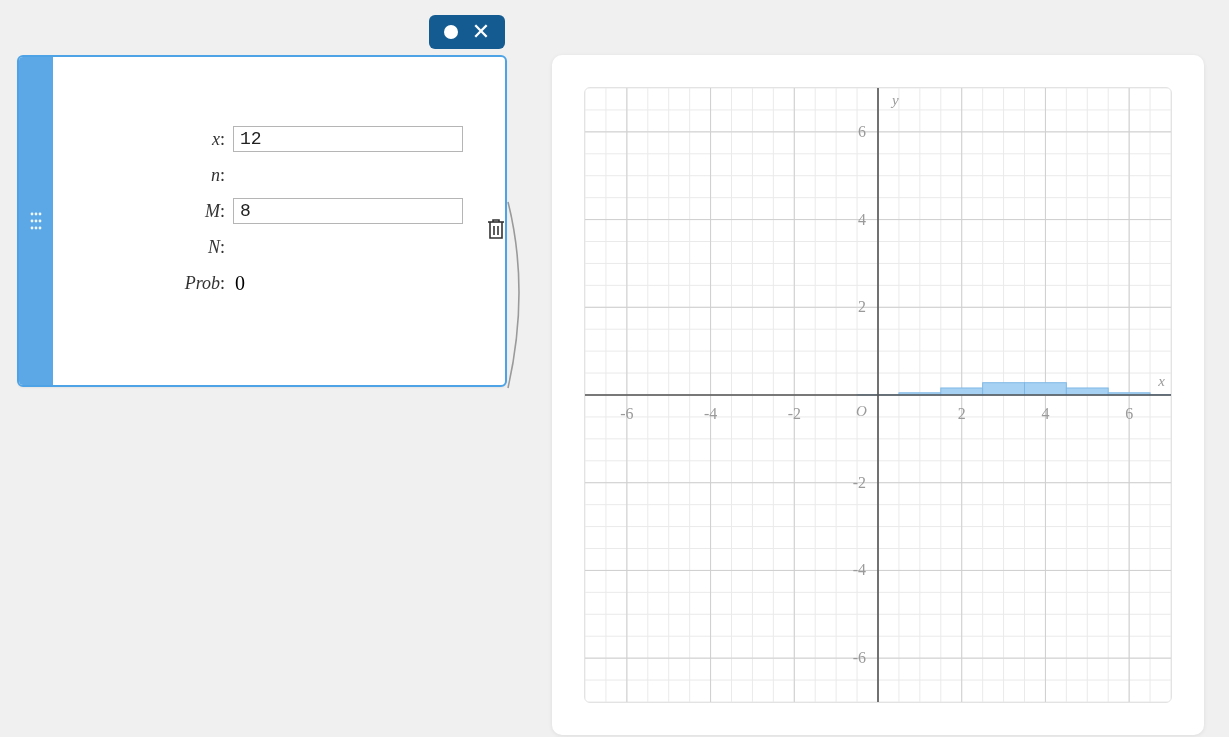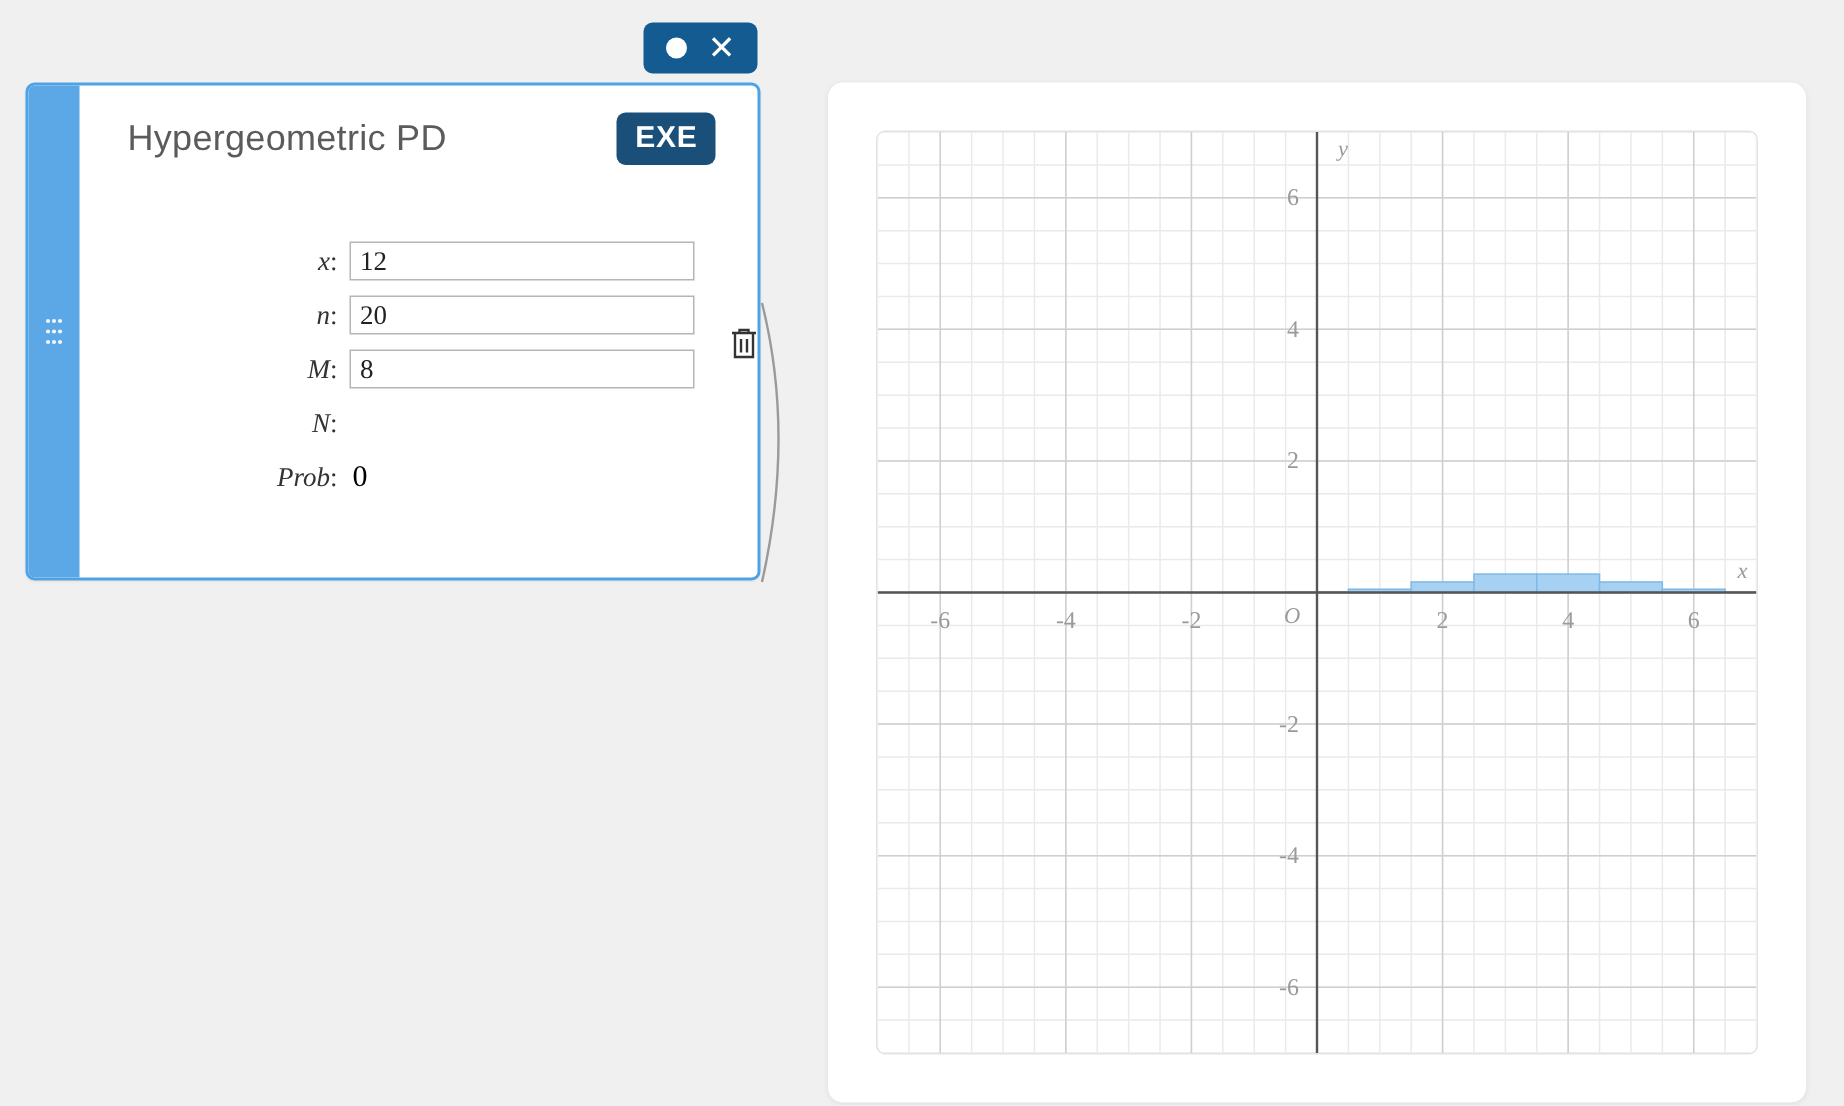--- a/index.html
+++ b/index.html
@@ -105,21 +105,21 @@
     font-style: italic;
     font-family: Georgia, "Times New Roman", serif;
   }
   .field-row label .colon { font-style: normal; }
   .field-row input {
     width: 230px;
     height: 26px;
     border: 1px solid #b5b5b5;
     font-size: 18px;
     padding: 0 6px;
-    font-family: Liberation Serif, serif;
+    font-family: Liberation Mono, monospace;
     color: #222;
     background: #fff;
   }
   .field-row .output {
     font-size: 20px;
     font-family: Georgia, serif;
     padding-left: 2px;
   }
   .trash {
     position: absolute;
@@ -182,32 +182,27 @@
         <circle cx="2" cy="9" r="1.4"></circle>
           <circle cx="6" cy="9" r="1.4"></circle>
           <circle cx="10" cy="9" r="1.4"></circle>
         <circle cx="2" cy="16" r="1.4"></circle>
           <circle cx="6" cy="16" r="1.4"></circle>
           <circle cx="10" cy="16" r="1.4"></circle>
       </g>
     </svg>
   </div>
   <div class="body">
-    <div class="title-row">
-      <div class="title">Hypergeometric PD</div>
-      <button class="exe-btn">EXE</button>
-    </div>
     <div class="fields">
       <div class="field-row">
         <label><span>x</span><span class="colon">:</span></label>
         <input value="12" style="">
       </div>
       <div class="field-row">
         <label><span>n</span><span class="colon">:</span></label>
-        <input value="20" style="">
       </div>
       <div class="field-row">
         <label><span>M</span><span class="colon">:</span></label>
         <input value="8" style="">
       </div>
       <div class="field-row">
         <label><span>N</span><span class="colon">:</span></label>
       </div>
       <div class="field-row">
         <label><span>Prob</span><span class="colon">:</span></label>

